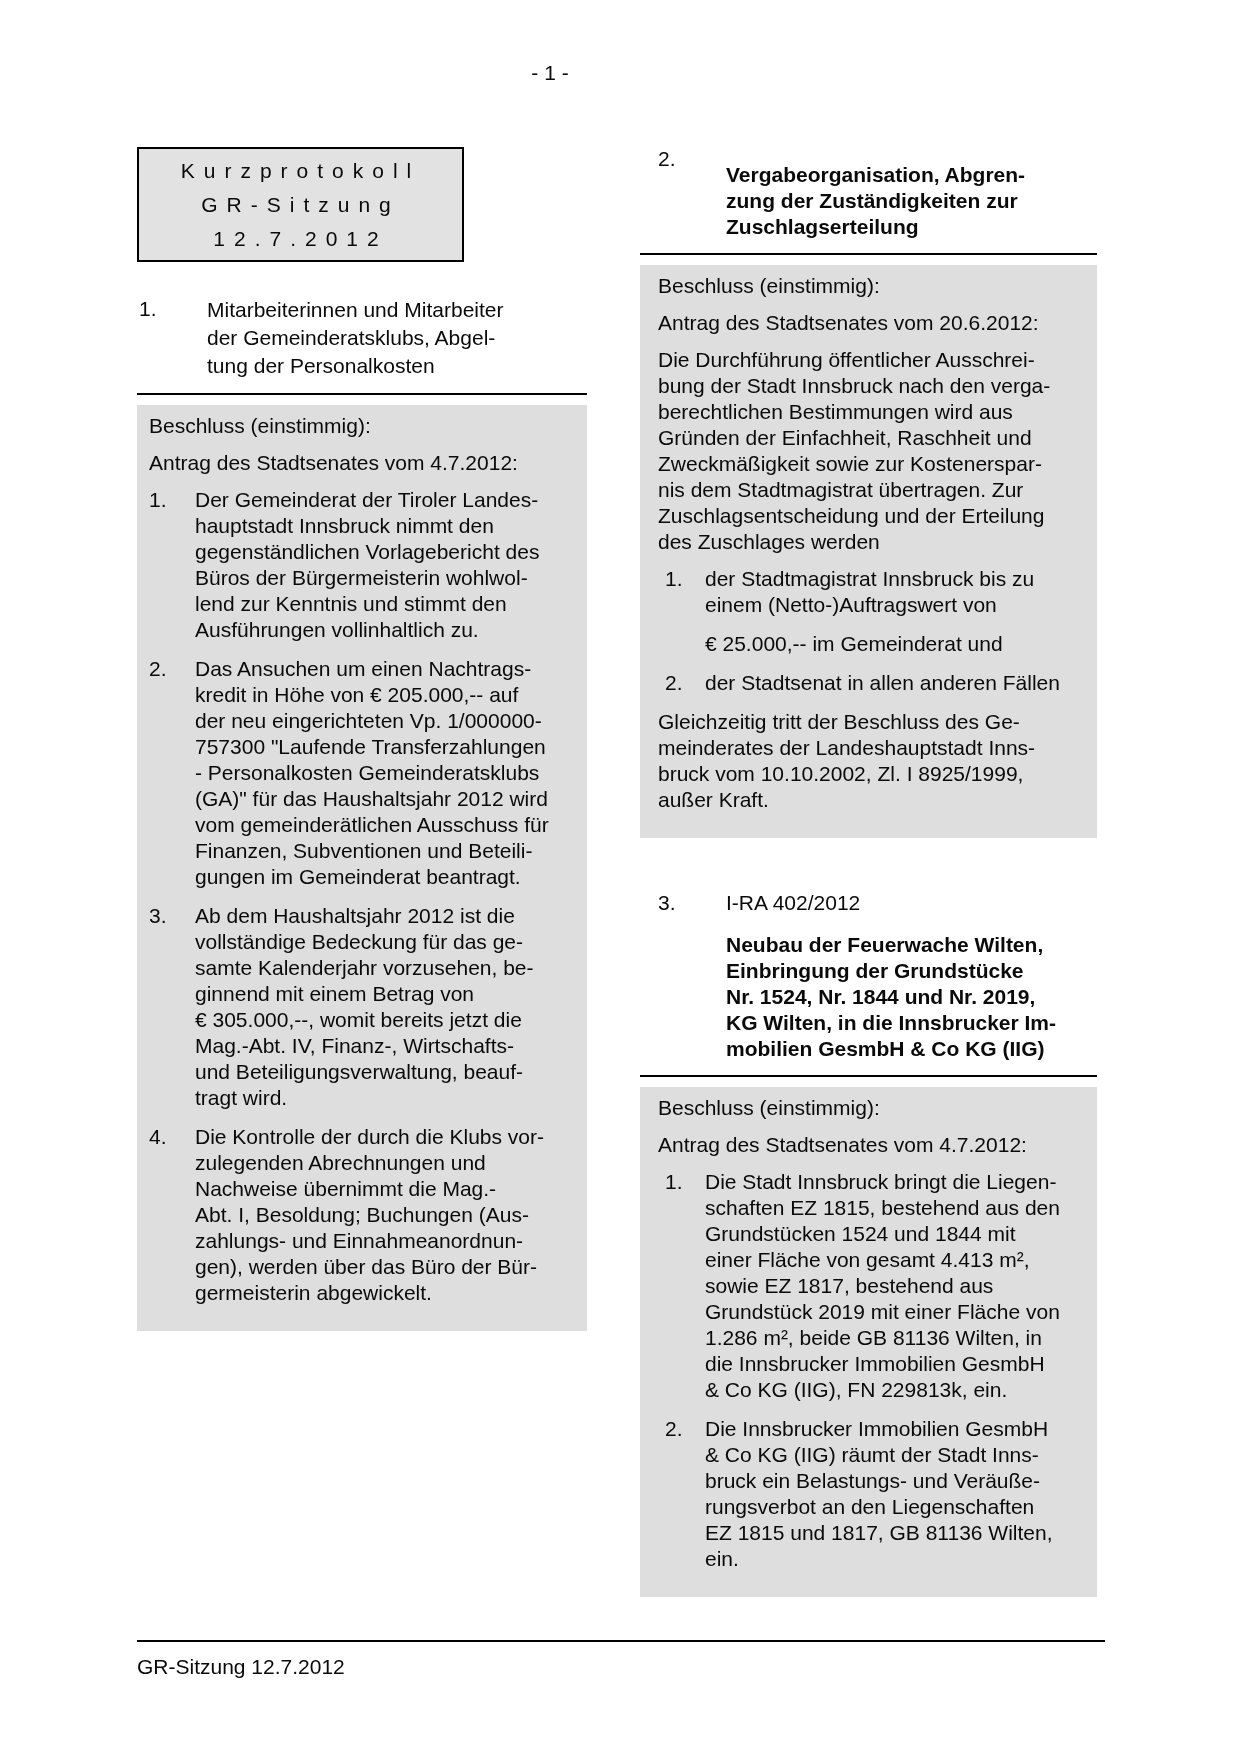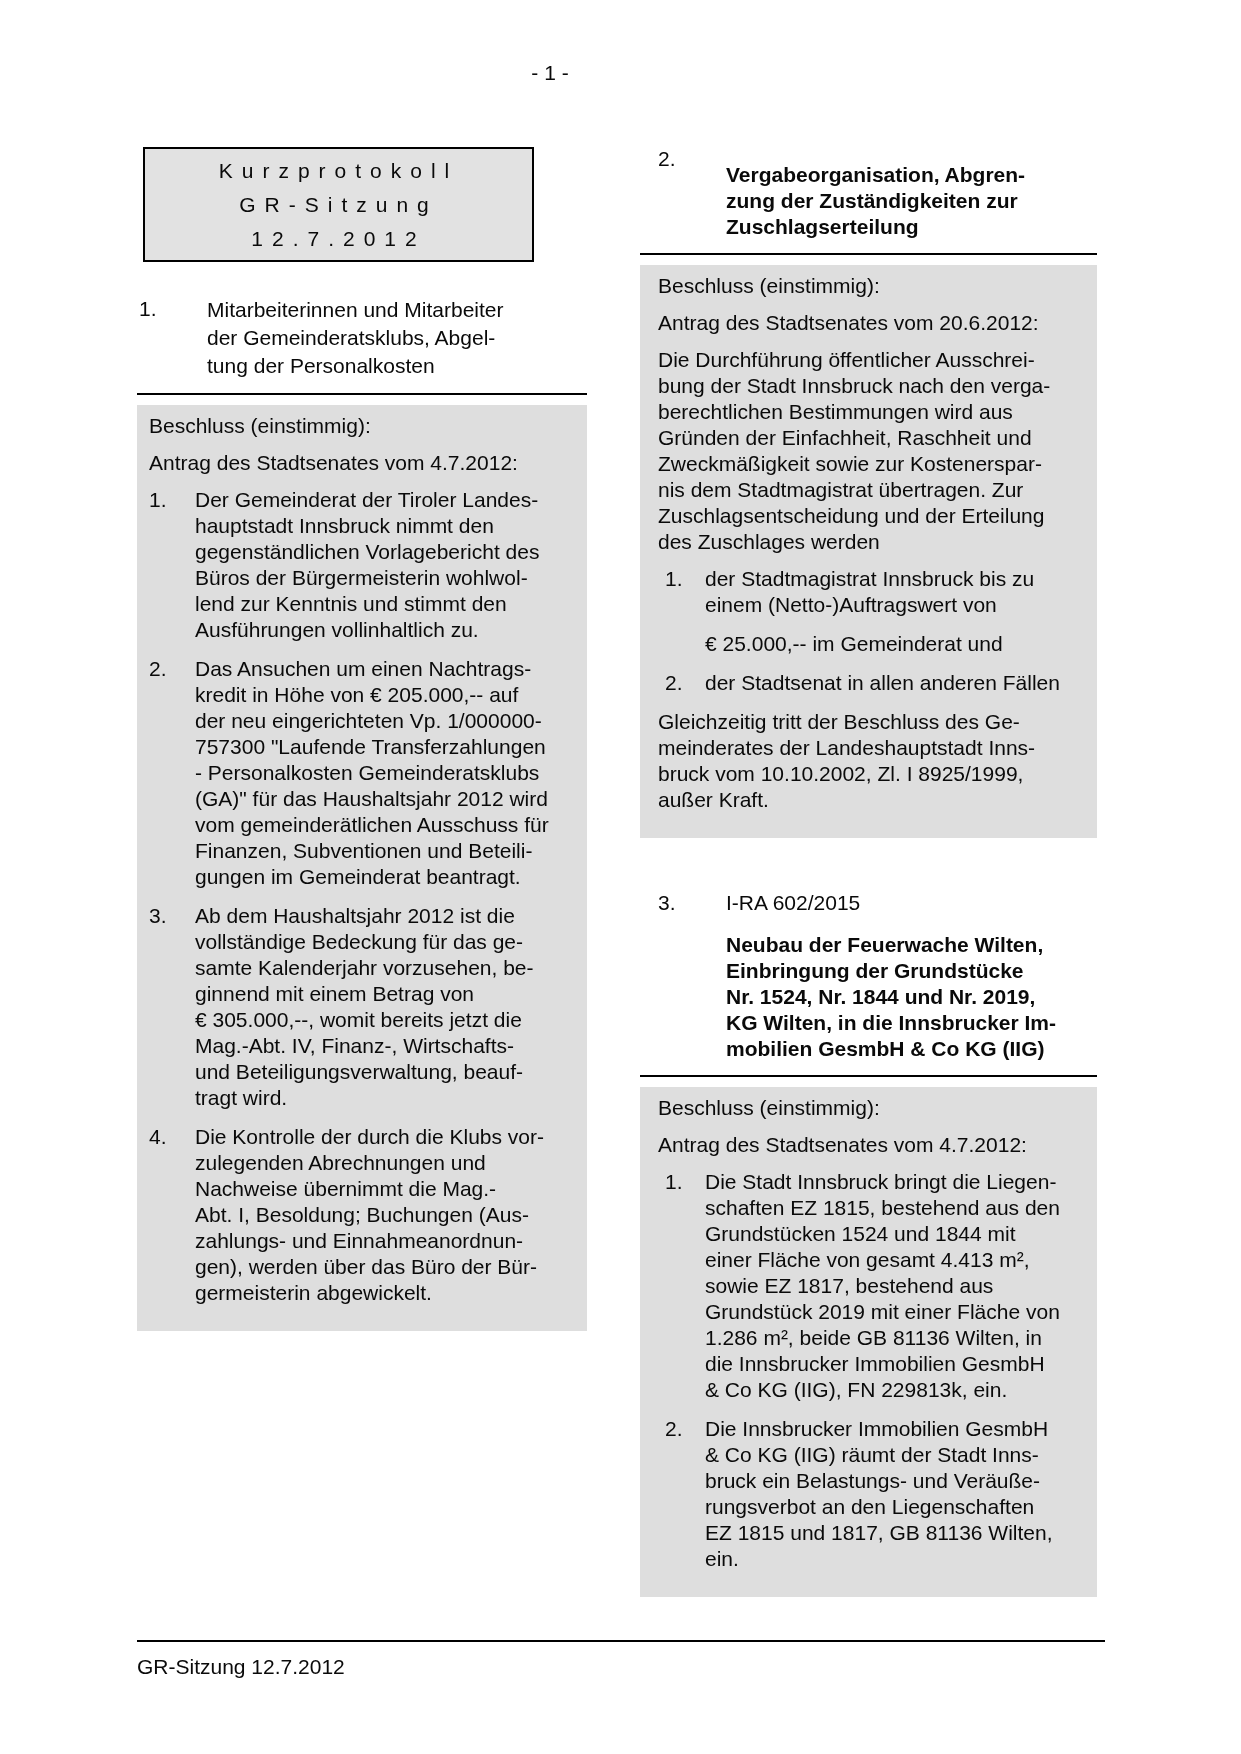--- a/index.html
+++ b/index.html
@@ -8,21 +8,21 @@
     width:1241px;height:1754px;
     background:#ffffff;
     font-family:"Liberation Sans","DejaVu Sans",sans-serif;
     font-size:21px;line-height:26px;
     color:#0a0a0a;
     margin:0 auto;
     overflow:hidden;
   }
   .pageno{position:absolute;top:60px;left:500px;width:100px;text-align:center;}
   .title-box{
-    position:absolute;left:143px;top:147px;width:391px;
+    position:absolute;left:137px;top:147px;width:327px;
     box-sizing:border-box;border:2px solid #000;
     background:#e2e2e2;text-align:center;padding:5px 0 4px 0;
   }
   .title-line{line-height:34px;letter-spacing:9px;white-space:nowrap;}
   .col{position:absolute;}
   .col-left{left:137px;top:296px;width:450px;}
   .col-right{left:640px;top:146px;width:457px;}
   .agenda-head{
     display:flex;align-items:flex-start;
     border-bottom:2px solid #000;
@@ -166,21 +166,21 @@
 
       <p class="pre">Gleichzeitig tritt der Beschluss des Ge-
 meinderates der Landeshauptstadt Inns-
 bruck vom 10.10.2002, Zl. I 8925/1999,
 außer Kraft.</p>
     </div>
 
     <div class="agenda-head head3">
       <span class="num">3.</span>
       <div class="htext">
-        <div class="ref-line">I-RA 602/2015</div>
+        <div class="ref-line">I-RA 402/2012</div>
         <div class="subtitle pre">Neubau der Feuerwache Wilten,
 Einbringung der Grundstücke
 Nr. 1524, Nr. 1844 und Nr. 2019,
 KG Wilten, in die Innsbrucker Im-
 mobilien GesmbH &amp; Co KG (IIG)</div>
       </div>
     </div>
 
     <div class="decision-box">
       <p>Beschluss (einstimmig):</p>

